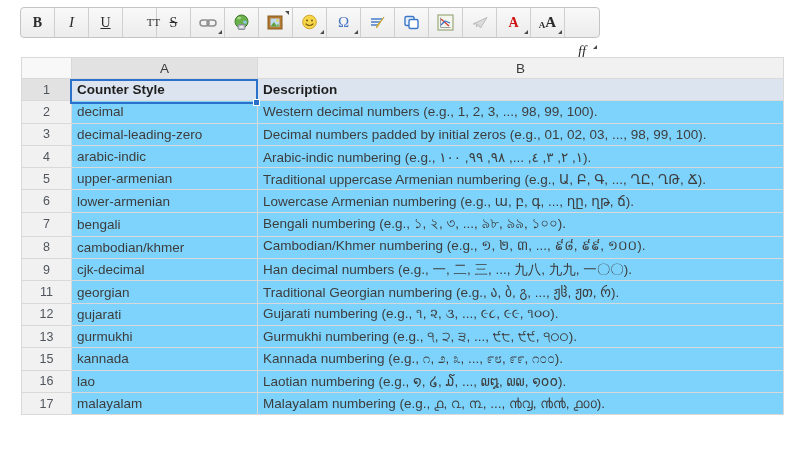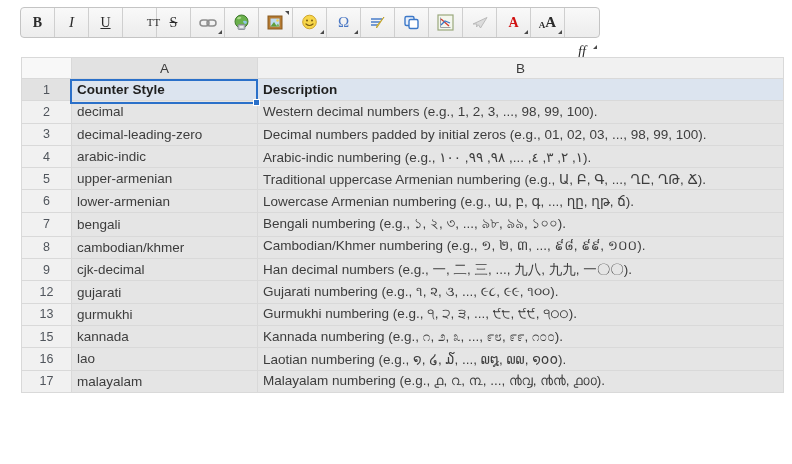--- a/index.html
+++ b/index.html
@@ -57,21 +57,21 @@
   .grid th, .grid td {
     border: 1px solid #d9d9d9; overflow: hidden; white-space: nowrap;
     padding: 0 5px; font-weight: normal;
   }
   .grid th {
     height: 21px; background: #f1f1f1; color: #3c3c3c;
     font-size: 13.5px; text-align: center;
   }
   .grid th.hl { background: #e2e2e2; }
   .grid th.corner { background: #f8f8f8; }
-  .grid td { height: 22.3px; font-size: 13.5px; color: #3d3d3d; background: #e5e5e5; }
+  .grid td { height: 22.3px; font-size: 13.5px; color: #3d3d3d; background: #7dd3fc; }
   .grid td.rn {
     background: #f1f1f1; color: #50555c; text-align: center; font-size: 12.5px;
   }
   .grid td.rn.hl { background: #e2e2e2; }
   .grid td.b { font-weight: bold; color: #1f1f1f; }
   .grid td.fill { background: #dce4ef; }
 
   .sel-border {
     position: absolute; left: 49px; top: 22px; width: 188px; height: 25px;
     border: 2px solid #2b70c9; pointer-events: none;
@@ -233,20 +233,25 @@
           <td class="rn">8</td>
           <td class="">cambodian/khmer</td>
           <td class="">Cambodian/Khmer numbering (e.g., ១, ២, ៣, ..., ៩៨, ៩៩, ១០០).</td>
         </tr>
         <tr>
           <td class="rn">9</td>
           <td class="">cjk-decimal</td>
           <td class="">Han decimal numbers (e.g., 一, 二, 三, ..., 九八, 九九, 一〇〇).</td>
         </tr>
         <tr>
+          <td class="rn">11</td>
+          <td class="">georgian</td>
+          <td class="">Traditional Georgian numbering (e.g., ა, ბ, გ, ..., ჟჱ, ჟთ, რ).</td>
+        </tr>
+        <tr>
           <td class="rn">12</td>
           <td class="">gujarati</td>
           <td class="">Gujarati numbering (e.g., ૧, ૨, ૩, ..., ૯૮, ૯૯, ૧૦૦).</td>
         </tr>
         <tr>
           <td class="rn">13</td>
           <td class="">gurmukhi</td>
           <td class="">Gurmukhi numbering (e.g., ੧, ੨, ੩, ..., ੯੮, ੯੯, ੧੦੦).</td>
         </tr>
         <tr>

